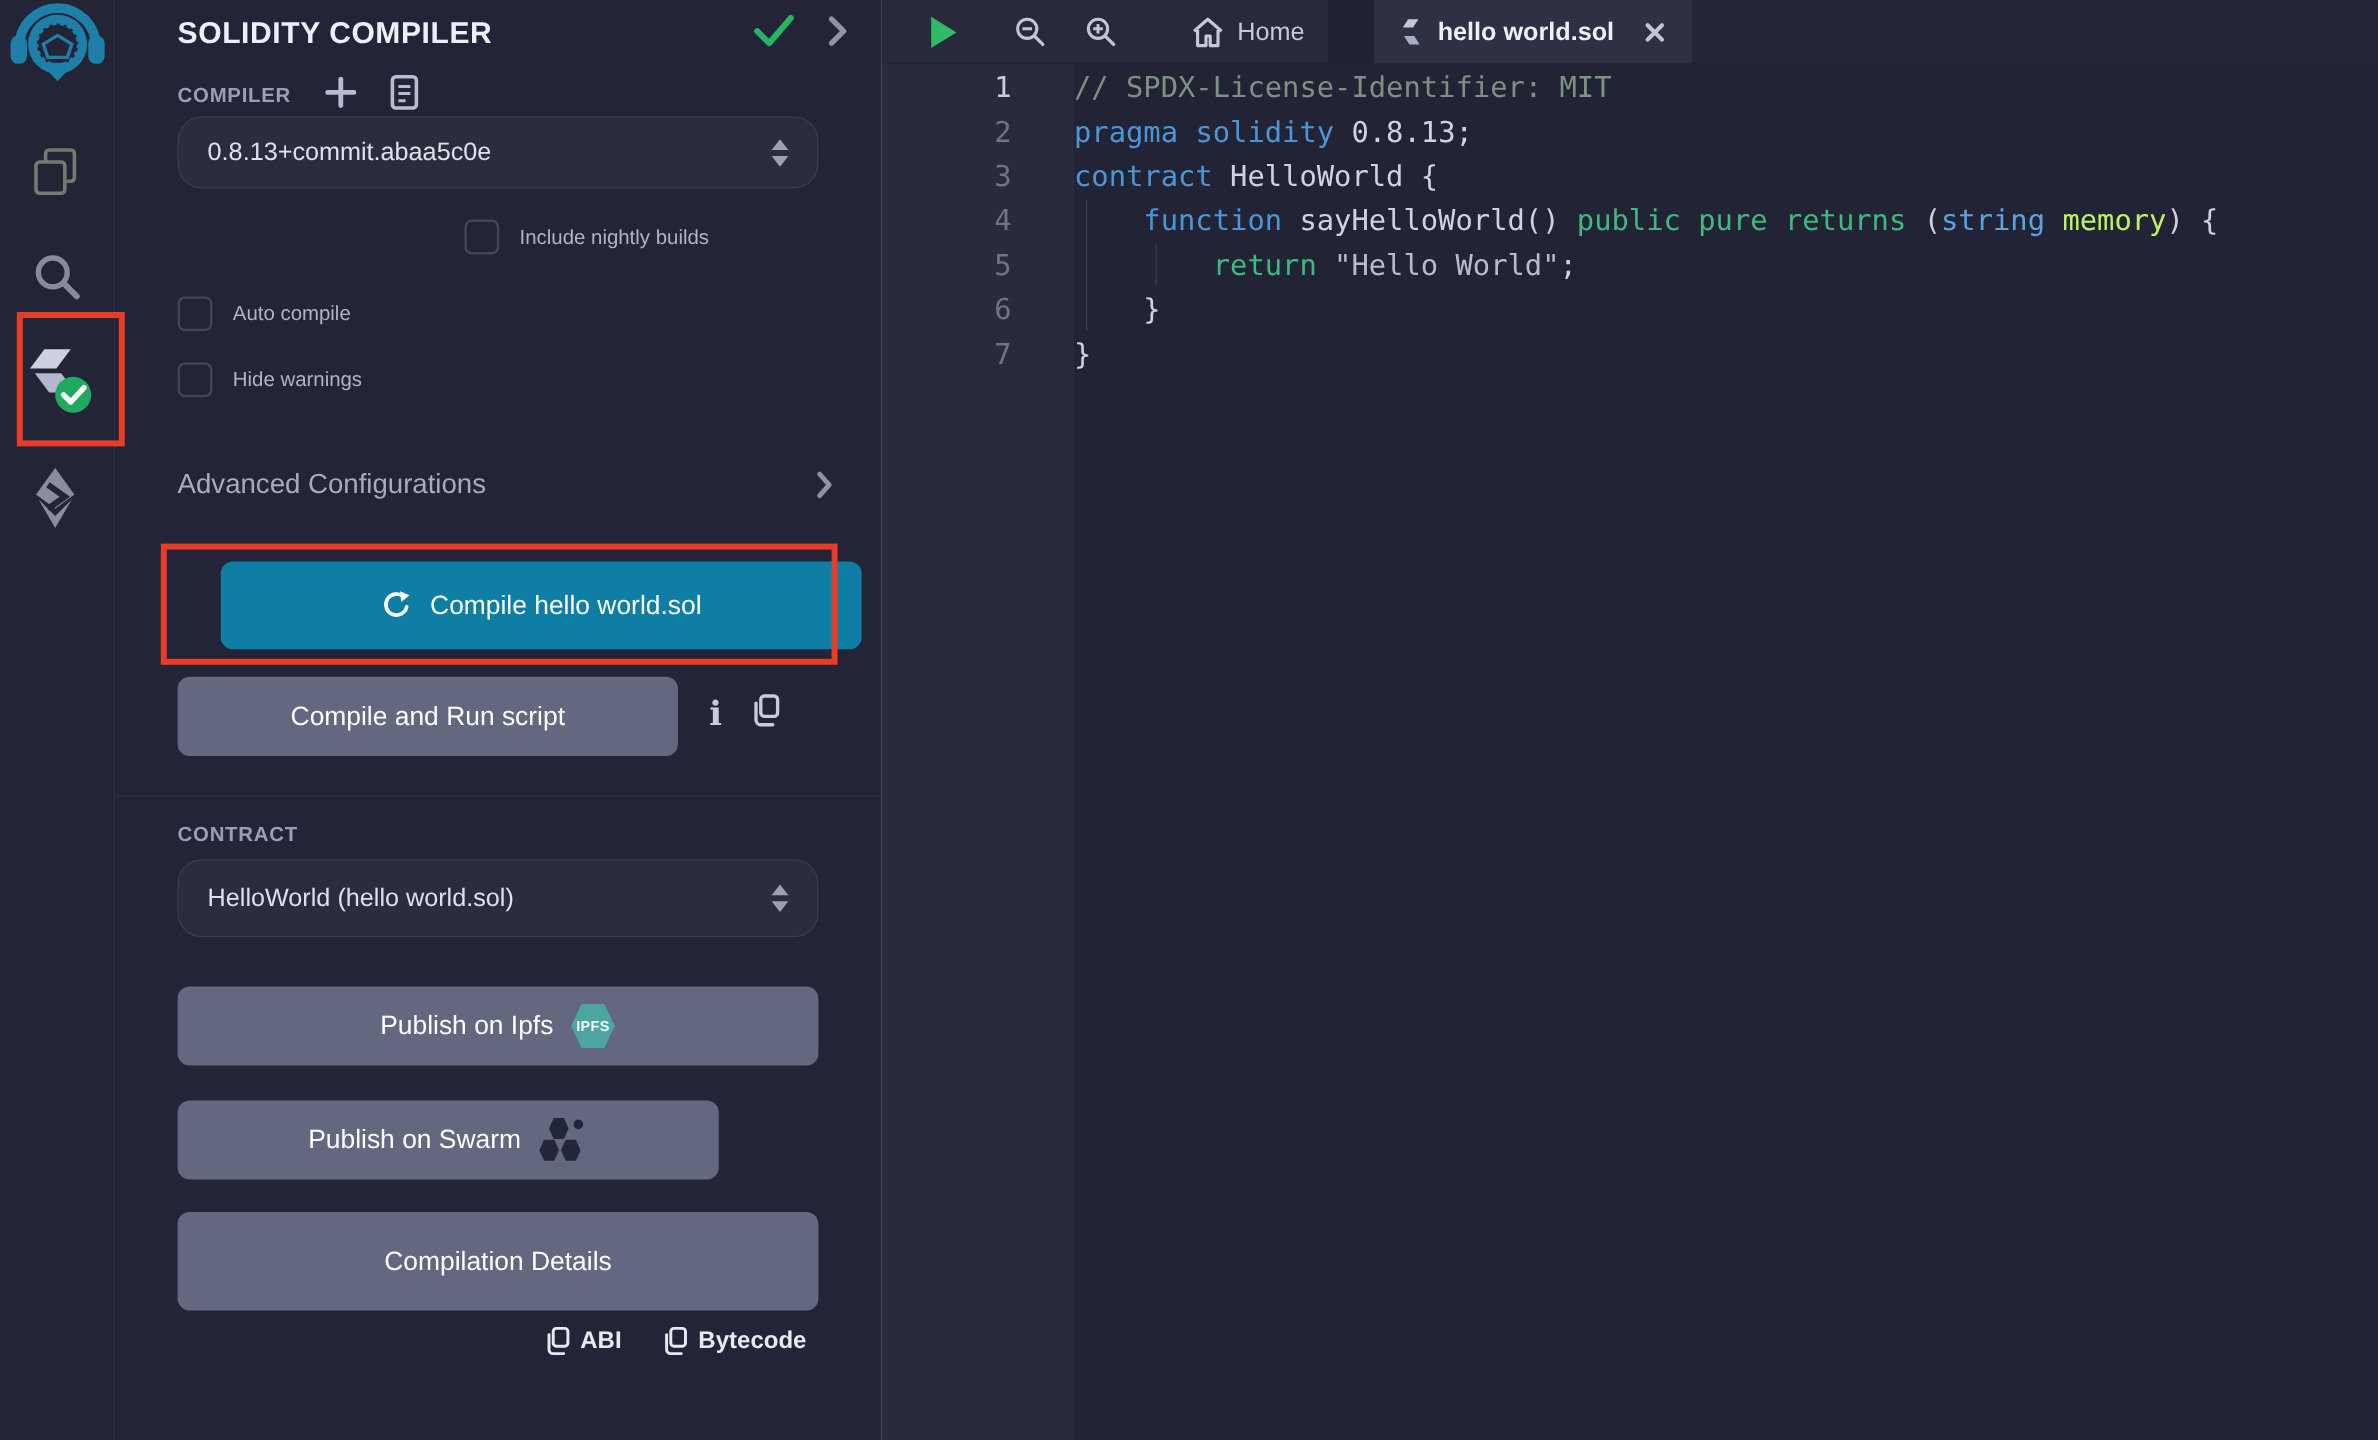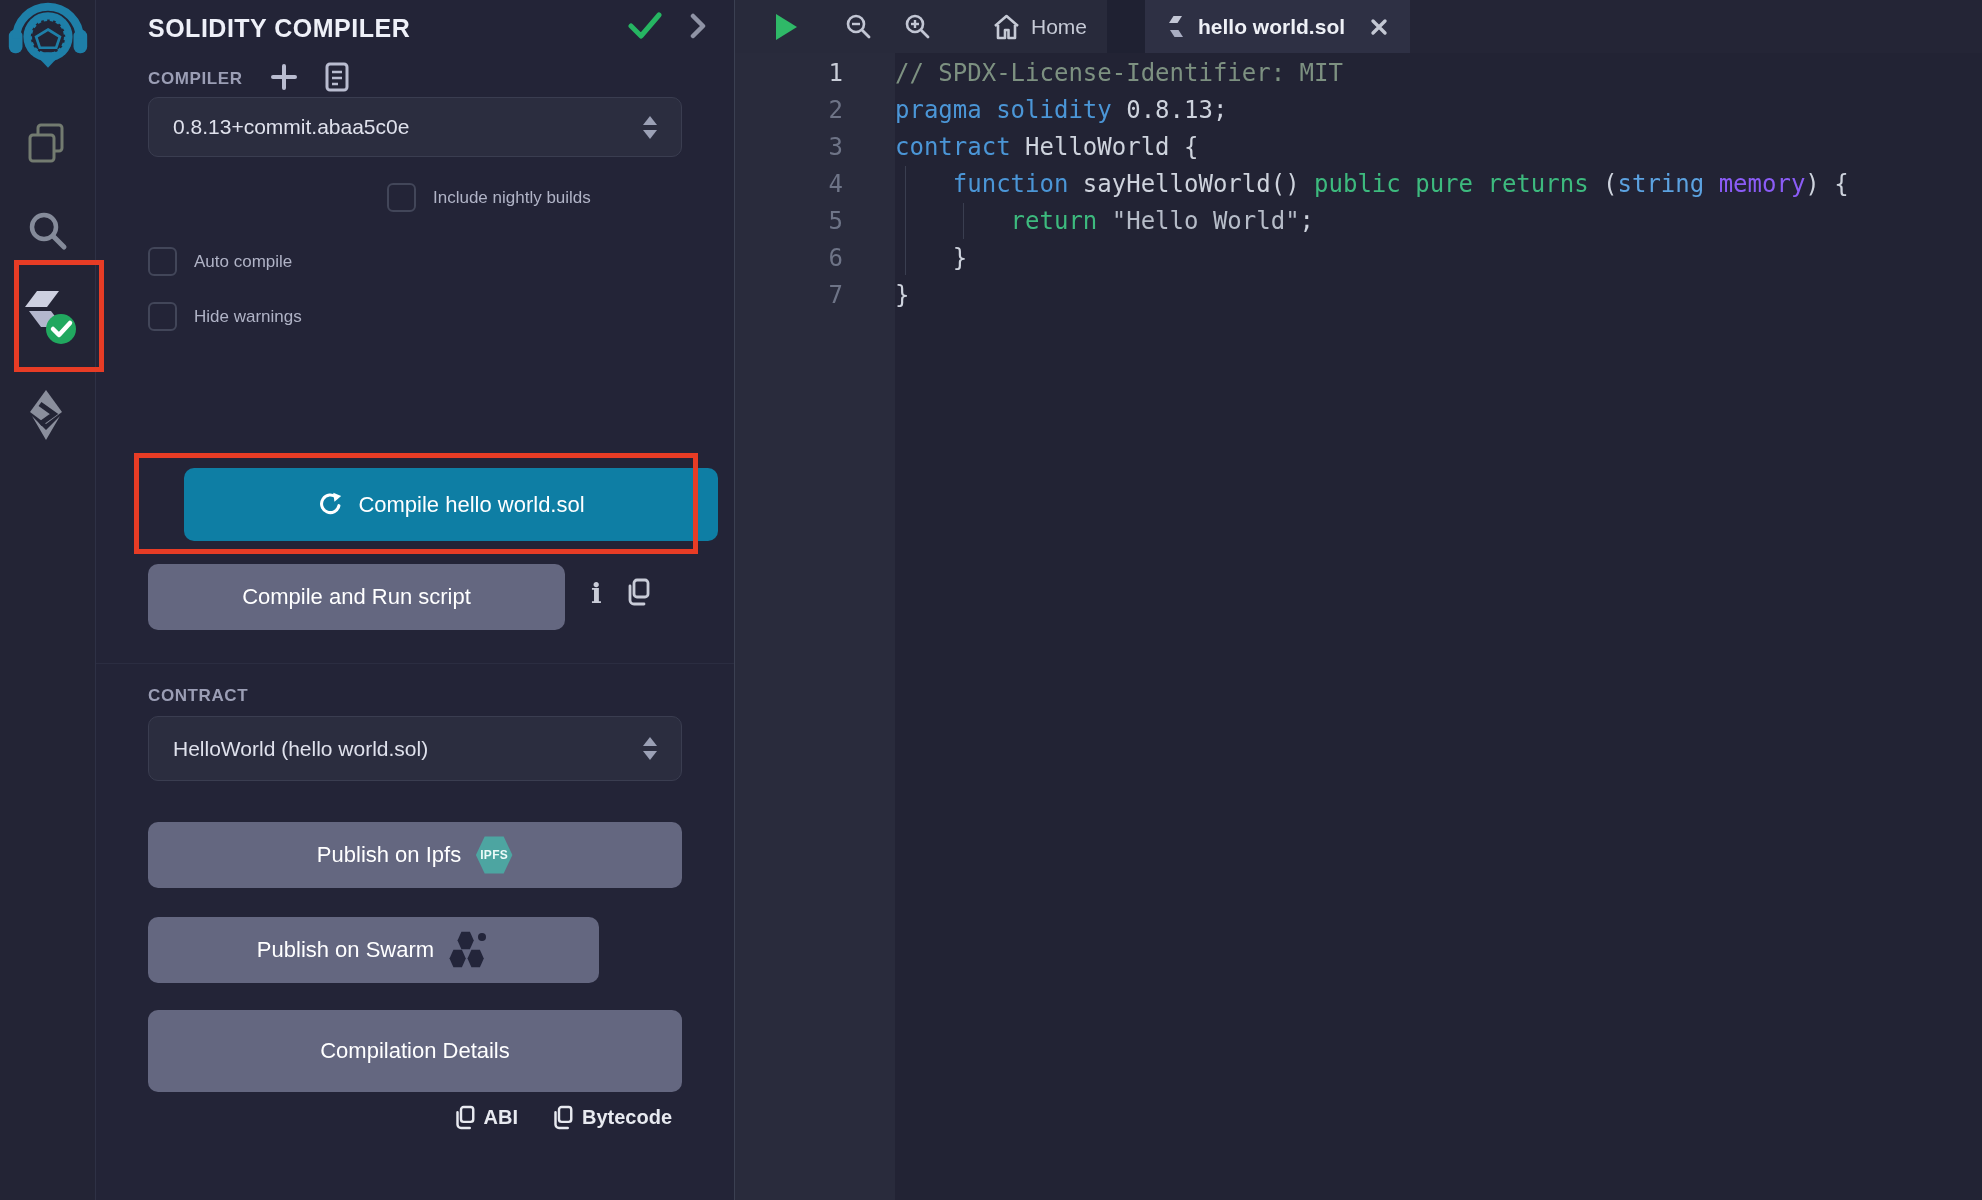--- a/index.html
+++ b/index.html
@@ -14,21 +14,21 @@
   .hl-box { position:absolute; border:5px solid #e73c25; z-index:5; pointer-events:none; }
 
   
   .sidepanel { position:relative; width:639px; flex:0 0 639px; height:100%;
     background:#232437; border-right:1px solid #3b4052; }
   .title-row { position:absolute; top:12px; left:52px; right:28px; display:flex; align-items:center; }
   .panel-title { color:#eef0f8; font-size:25px; font-weight:700; letter-spacing:.5px; flex:1; }
   .sec-label { color:#9b9eb5; font-size:17px; font-weight:700; letter-spacing:.6px; }
   .compiler-row { position:absolute; top:62px; left:52px; display:flex; align-items:center; gap:28px; }
   .select-box { position:absolute; left:52px; width:534px; background:#2b2d3f;
-    border:1px solid #3a3d50; border-radius:10px; display:flex; align-items:center;
+    border:1px solid #3a3d50; border-radius:20px; display:flex; align-items:center;
     padding:0 24px; color:#dfe1ec; font-size:21px; cursor:pointer; }
   .select-box .sel-val { flex:1; }
   .updown { display:flex; flex-direction:column; gap:5px; align-items:center; }
   .updown .up { width:0; height:0; border-left:7px solid transparent; border-right:7px solid transparent; border-bottom:9px solid #9ba0b5; }
   .updown .down { width:0; height:0; border-left:7px solid transparent; border-right:7px solid transparent; border-top:9px solid #9ba0b5; }
   .check-row { position:absolute; display:flex; align-items:center; gap:17px; }
   .checkbox { width:29px; height:29px; border:2px solid #424659; border-radius:6px; background:transparent; cursor:pointer; }
   .check-label { color:#b0b3c6; font-size:17px; }
   .adv-row { position:absolute; top:390px; left:52px; right:40px; display:flex; align-items:center; cursor:pointer; }
   .adv-label { color:#a8abbe; font-size:23px; flex:1; }
@@ -64,21 +64,21 @@
 
   .codearea { position:relative; flex:1; background:#222334; overflow:hidden;
     font-family:"DejaVu Sans Mono", monospace; font-size:24px; cursor:text; }
   .gutterband { position:absolute; left:0; top:0; bottom:0; width:160px; background:#292b3c; }
   .gutter { position:absolute; left:0; top:2px; width:108px; }
   .gutter .ln { height:37px; line-height:37px; text-align:right; color:#6e7487; }
   .gutter .ln.active { color:#c9cdd8; }
   .code-lines { position:absolute; left:160px; top:2px; right:0; }
   .code-line { height:37px; line-height:37px; white-space:pre; }
   .def { color:#ced3dd; } .com { color:#7d9181; } .kw { color:#4b96d7; }
-  .typ { color:#5ca2e0; } .grn { color:#3dba7e; } .gold { color:#8b5cf6; }
+  .typ { color:#5ca2e0; } .grn { color:#3dba7e; } .gold { color:#bef264; }
   .str { color:#b6bcc8; }
   .iguide { position:absolute; width:1px; background:#3a3e50; }
 </style>
 </head>
 <body>
 
 <div class="app">
 
   <div class="iconbar">
     <div class="ib-icon" style="top:2px;">
@@ -176,20 +176,26 @@
     <div class="check-row" style="top:247px; left:52px;">
       <div class="checkbox"></div>
       <span class="check-label">Auto compile</span>
     </div>
 
     <div class="check-row" style="top:302px; left:52px;">
       <div class="checkbox"></div>
       <span class="check-label">Hide warnings</span>
     </div>
 
+    <div class="adv-row">
+      <span class="adv-label">Advanced Configurations</span>
+      <svg width="14" height="24" viewBox="0 0 14 24">
+        <path d="M3 3 l8 9 -8 9" fill="none" stroke="#8f93a5" stroke-width="4" stroke-linecap="round" stroke-linejoin="round"></path>
+      </svg>
+    </div>
 
     <div class="hl-box" style="left:38px; top:453px; width:564px; height:101px;"></div>
     <button class="btn btn-primary" style="top:468px; width:534px; height:73px;margin-left:36px;">
       <svg width="27" height="27" viewBox="0 0 24 24">
         <path d="M19.5 13 a7.8 7.8 0 1 1 -2.2 -7.2" fill="none" stroke="#ffffff" stroke-width="2.7" stroke-linecap="round"></path>
         <polygon points="14.5,1.5 21.5,4.5 15.5,9.5" fill="#ffffff"></polygon>
       </svg>
       <span>Compile hello world.sol</span>
     </button>
 

